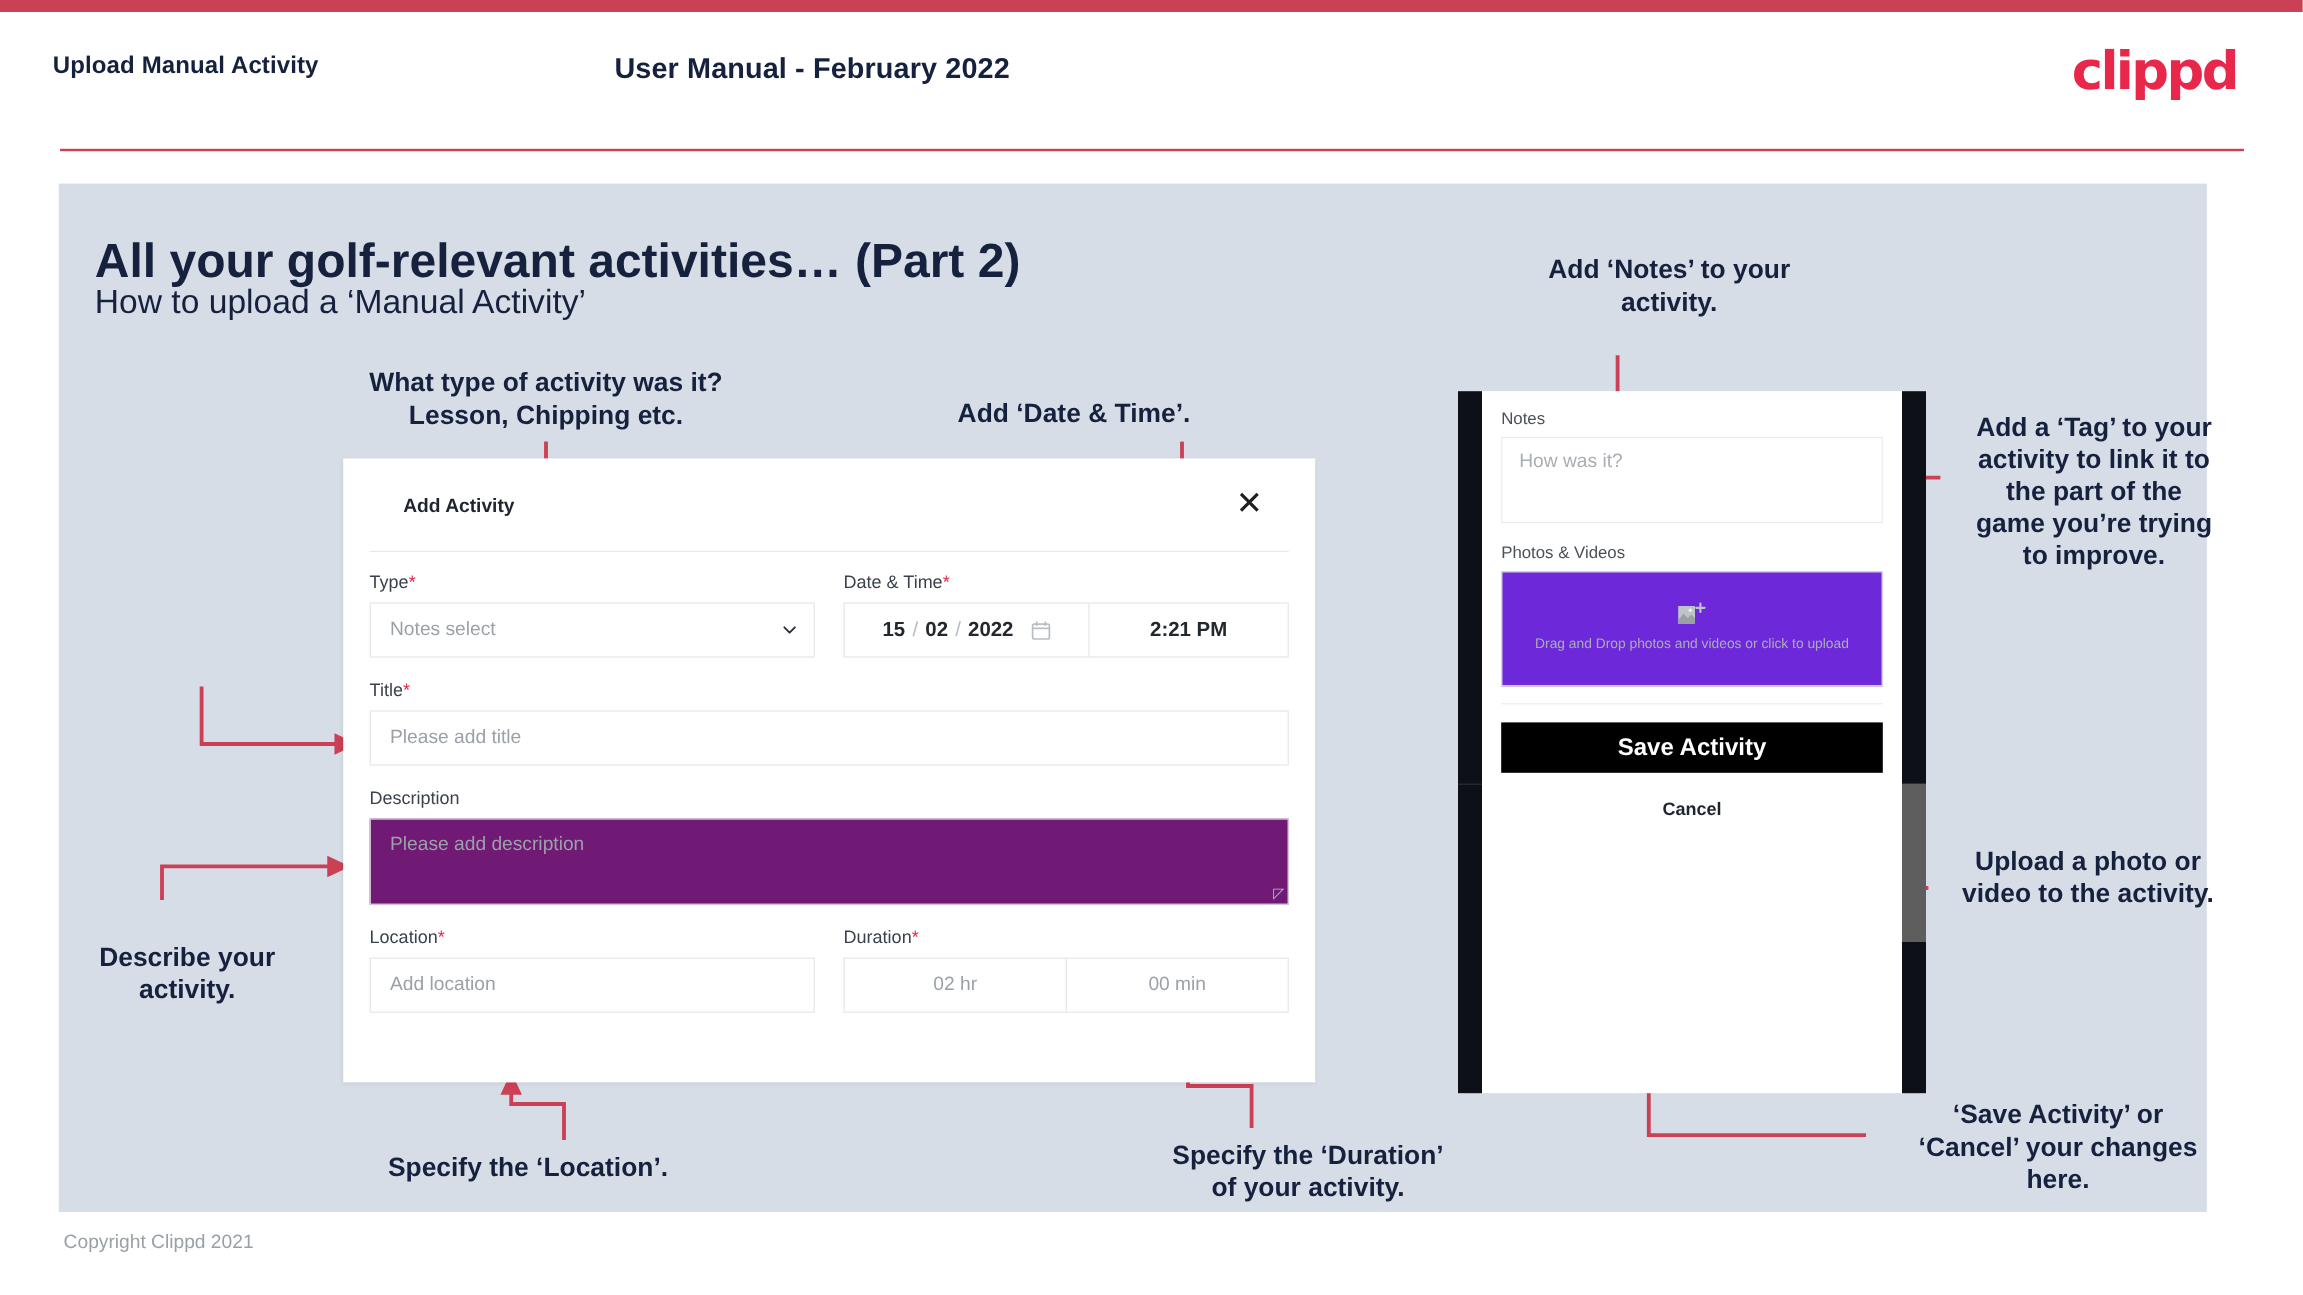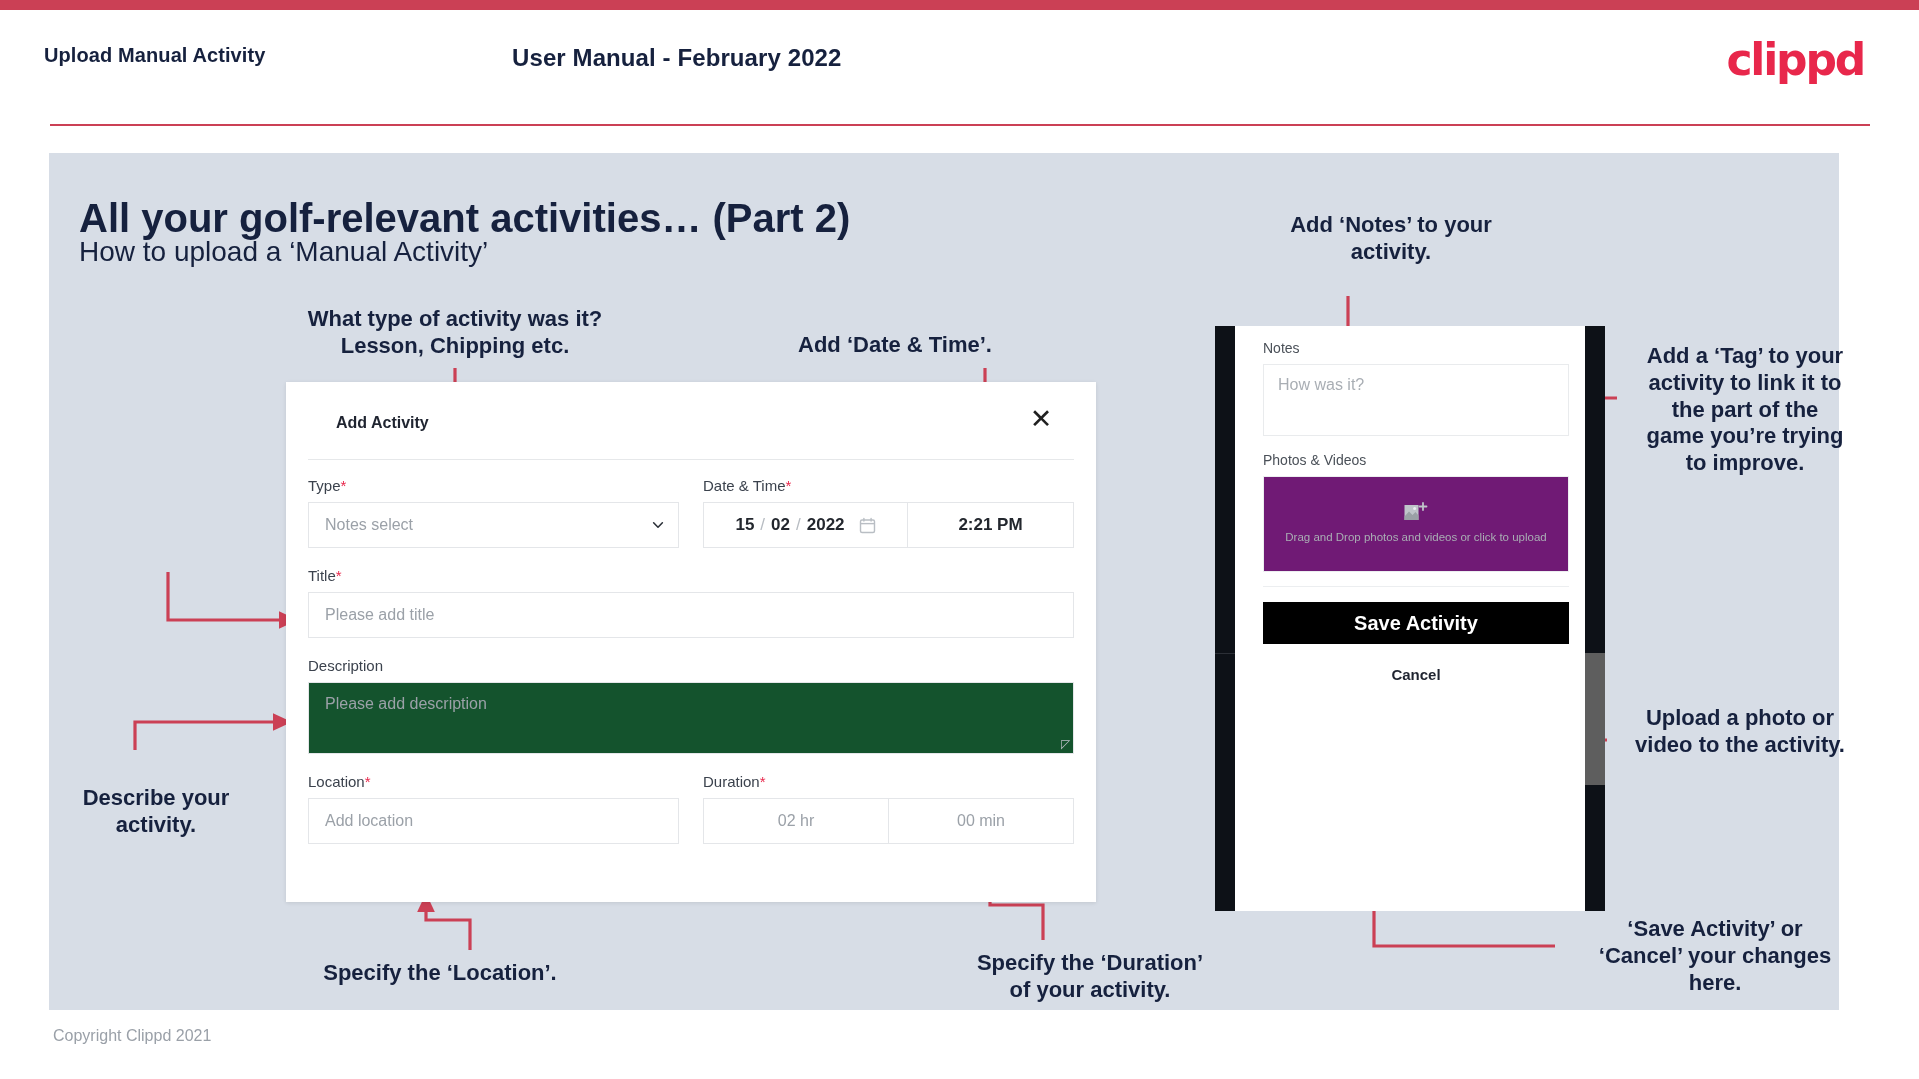--- a/index.html
+++ b/index.html
@@ -113,21 +113,21 @@
   }
   .dt-date .slash { color:#b7bcc2; font-weight:400; }
   .dt-time {
     width:167px; height:46px; border:1px solid #e4e6e9;
     display:flex; align-items:center; justify-content:center;
     font-size:17px; color:#23272e; font-weight:600;
   }
   .cal-ic { width:17px; height:17px; margin-left:8px; }
 
   .ta {
-    height:72px; border:1px solid #e4e6e9; background:#14532d;
+    height:72px; border:1px solid #e4e6e9; background:#701a75;
     padding:12px 16px; font-size:16px; color:#9ba1a8; position:relative;
   }
   .ta-grip {
     position:absolute; right:3px; bottom:2px; font-size:12px; color:#b9bec4;
     transform:scaleX(-1);
   }
 
   .dur-group { display:flex; width:371px; }
   .dur-cell {
     flex:1; height:46px; border:1px solid #e4e6e9;
@@ -148,36 +148,36 @@
   .bezel-l { left:0; }
   .bezel-r { right:0; }
   .bezel-r .btn-gray {
     position:absolute; left:0; top:327px; width:20px; height:132px; background:#5e5e5e;
   }
   .bezel-l .seam {
     position:absolute; left:0; top:327px; width:20px; height:1px; background:#2b2f36;
   }
   .screen {
     position:absolute; left:20px; top:0; width:350px; height:585px;
-    background:#ffffff; padding:14px 16px 0 28px;
+    background:#ffffff; padding:14px 16px 0 16px;
   }
   .ph-label { font-size:14px; color:#4a5058; margin-bottom:8px; }
   .ph-notes {
     height:72px; border:1px solid #e9ebed; padding:11px 14px;
     font-size:16px; color:#a9aeb4;
   }
   .ph-sec { margin-top:16px; }
   .tag-grid { display:grid; grid-template-columns:1fr 1fr; gap:9px; }
   .tag-btn {
     height:38px; border:1px solid #e6e8ea; background:#f7f8f9;
     display:flex; align-items:center; justify-content:center;
     font-size:14px; font-weight:700; color:#1f2430;
   }
   .drop {
-    height:96px; border:1px solid #eceef0; background:#701a75;
+    height:96px; border:1px solid #eceef0; background:#6d28d9;
     display:flex; flex-direction:column; align-items:center; justify-content:center;
     gap:6px;
   }
   .drop-txt { font-size:11.5px; color:#a9aeb4; text-align:center; line-height:1.5; }
   .drop-ic { width:26px; height:22px; }
   .ph-divider { height:1px; background:#eceef0; margin:14px 0 0 0; }
   .save-btn {
     margin-top:15px; height:42px; background:#000000; color:#fff;
     display:flex; align-items:center; justify-content:center;
     font-size:20px; font-weight:700;

